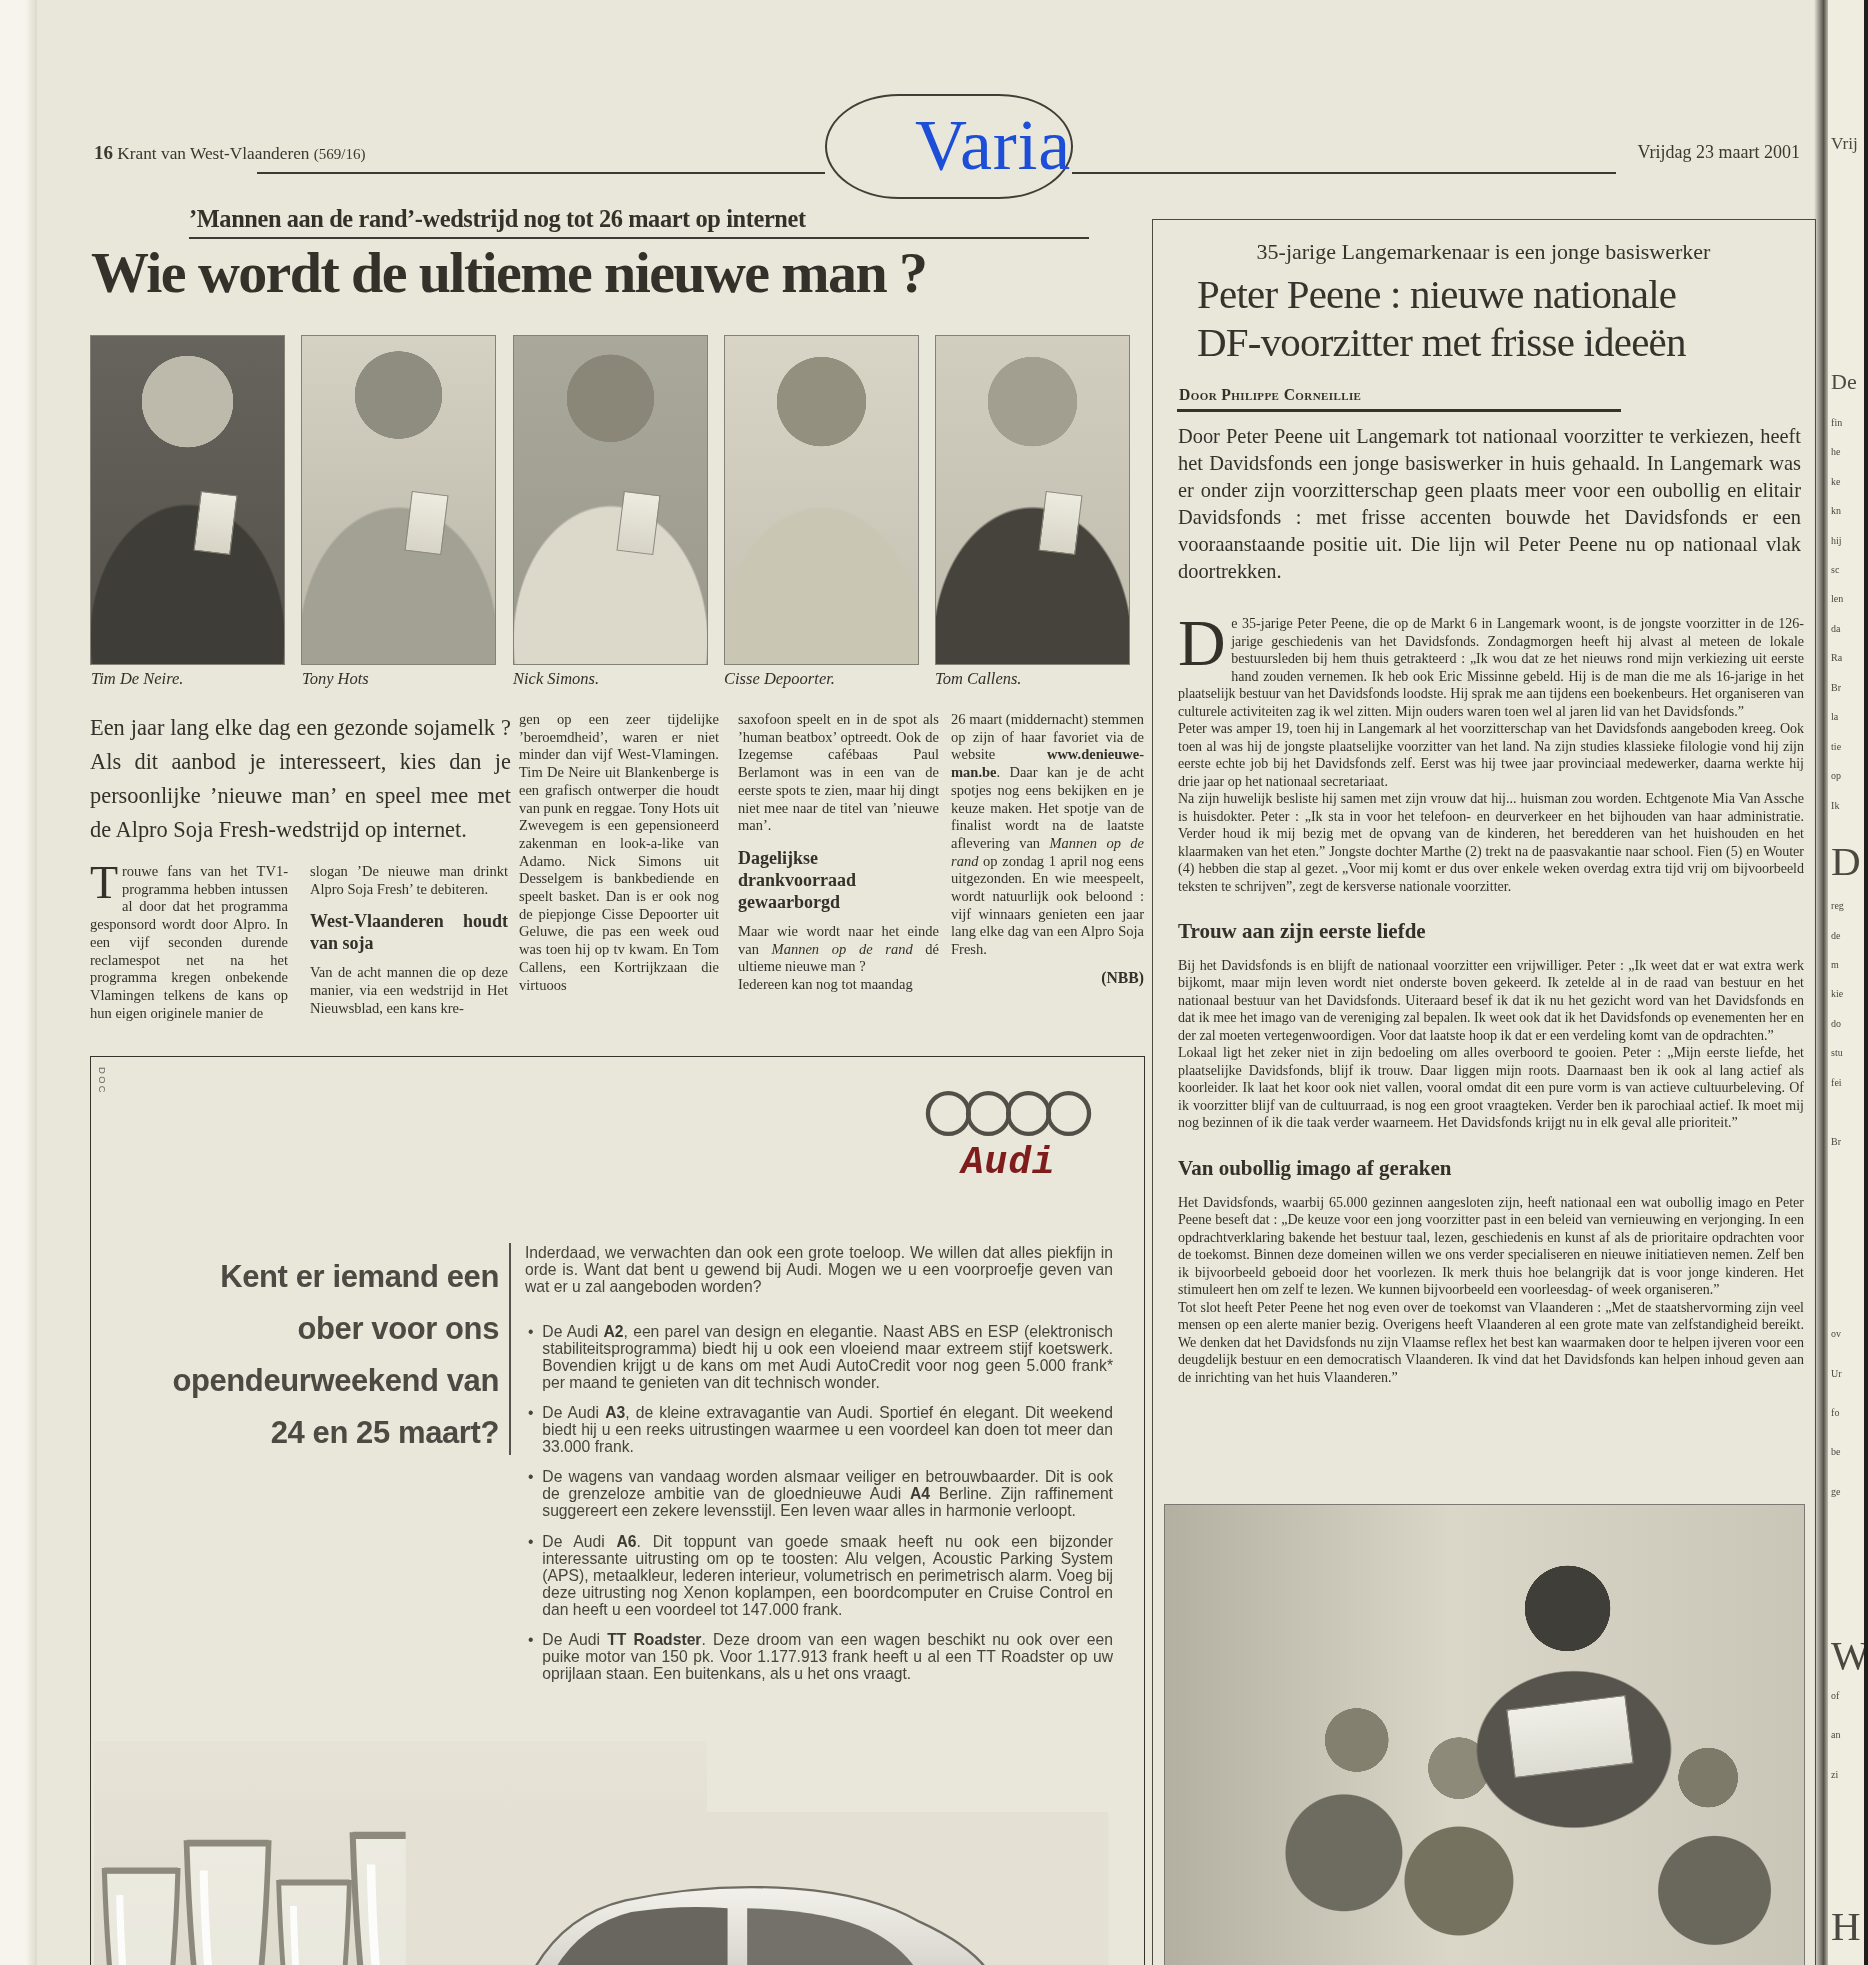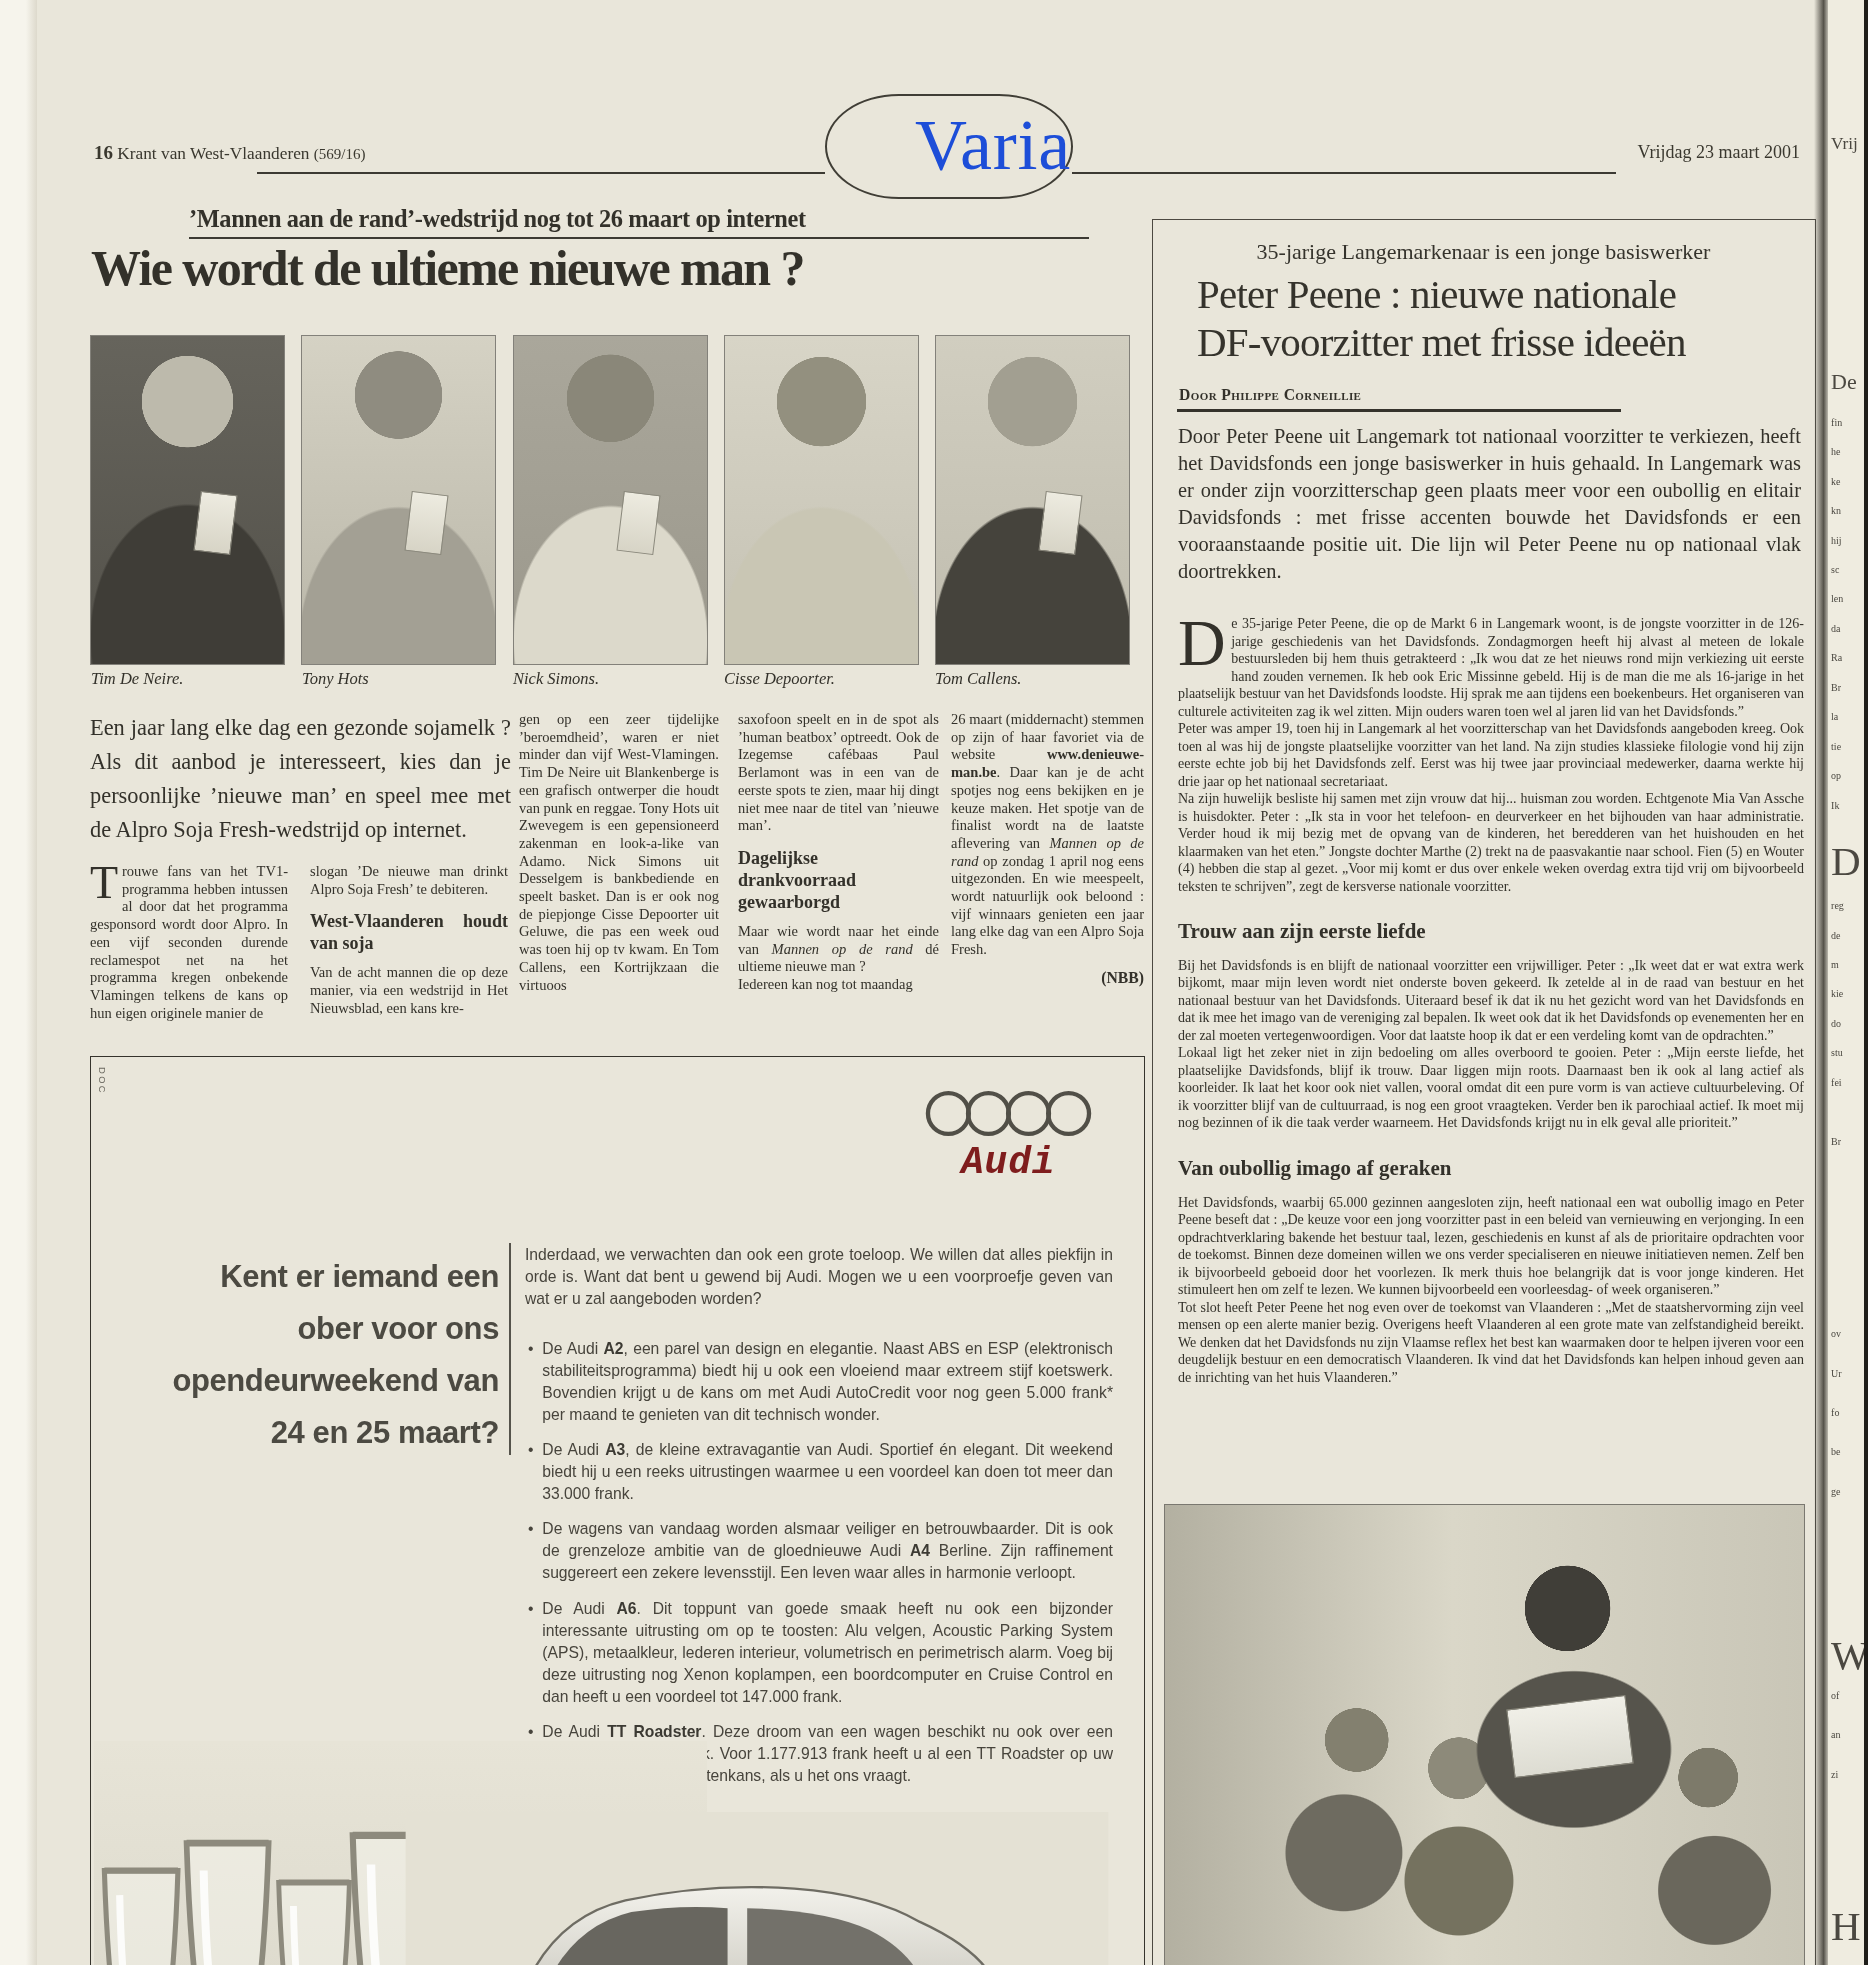--- a/index.html
+++ b/index.html
@@ -16,21 +16,21 @@
   .edition b{font-size:19px;}
   .edition .issue{font-size:15px;}
   .hrule{background:#3c3a33;height:2px;}
   .varia{border:2.4px solid #403e36;border-radius:83px/59px;text-align:right;
          font-size:72px;line-height:99px;color:#1d4ed8;letter-spacing:0.8px;}
   .dateline{font-size:18px;color:#3a382f;}
 
   
   .kick1{font-size:24.4px;font-weight:700;letter-spacing:-0.4px;color:#33312a;
          border-bottom:2px solid #3c3a33;padding-bottom:3.9px;}
-  .head1{font-size:50px;font-weight:700;letter-spacing:-1.6px;color:#33312a;white-space:nowrap;}
+  .head1{font-size:58px;font-weight:700;letter-spacing:-1.6px;color:#33312a;white-space:nowrap;}
   .photo{position:absolute;width:193px;height:328px;border:0.8px solid #83817a;}
   .p1{background:radial-gradient(circle 46px at 50% 20%,#bdbaac 99%,transparent 100%),
       radial-gradient(ellipse 98px 134px at 50% 92%,#3f3d37 98%,transparent 100%),
       linear-gradient(#66645c,#53514a);}
   .p2{background:radial-gradient(circle 44px at 50% 18%,#8f8c80 99%,transparent 100%),
       radial-gradient(ellipse 100px 138px at 50% 94%,#a3a094 98%,transparent 100%),
       linear-gradient(#d5d2c4,#b9b6a8);}
   .p3{background:radial-gradient(circle 44px at 50% 19%,#8a8779 99%,transparent 100%),
       radial-gradient(ellipse 98px 136px at 50% 93%,#dcd9cb 98%,transparent 100%),
       linear-gradient(#aaa79b,#9b988c);}
@@ -54,21 +54,21 @@
 
   
   .adbox{border:1.6px solid #35332c;}
   .docv{writing-mode:vertical-rl;font-family:"Liberation Sans",sans-serif;font-size:9.4px;
         letter-spacing:2.4px;color:#6b6960;}
   .adword{font-family:Liberation Mono, monospace;font-style:italic;font-weight:700;
           font-size:38px;color:#7f1d1d;letter-spacing:0.8px;}
   .adhead{font-family:"Liberation Sans","DejaVu Sans",sans-serif;font-weight:700;
           font-size:31px;line-height:52px;color:#4c4a42;letter-spacing:-0.4px;margin-top:10px;}
   .adrule{background:#55534b;width:1.6px;}
-  .adbody{font-family:"Liberation Sans","DejaVu Sans",sans-serif;font-size:15.7px;line-height:22px;
+  .adbody{font-family:"Liberation Sans","DejaVu Sans",sans-serif;font-size:15.7px;line-height:17px;
           color:#47443c;}
   .adbody p{margin:0 0 13.4px 0;}
   .adbody .blt{padding-left:17.3px;position:relative;}
   .adbody .blt .dot{position:absolute;left:3.1px;top:0;}
   .adbody b{color:#3c3a33;}
   .foot*{}
 
   
   .artbox{border:1.2px solid #4c4941;}
   .kick2{font-size:22px;color:#35332c;}

